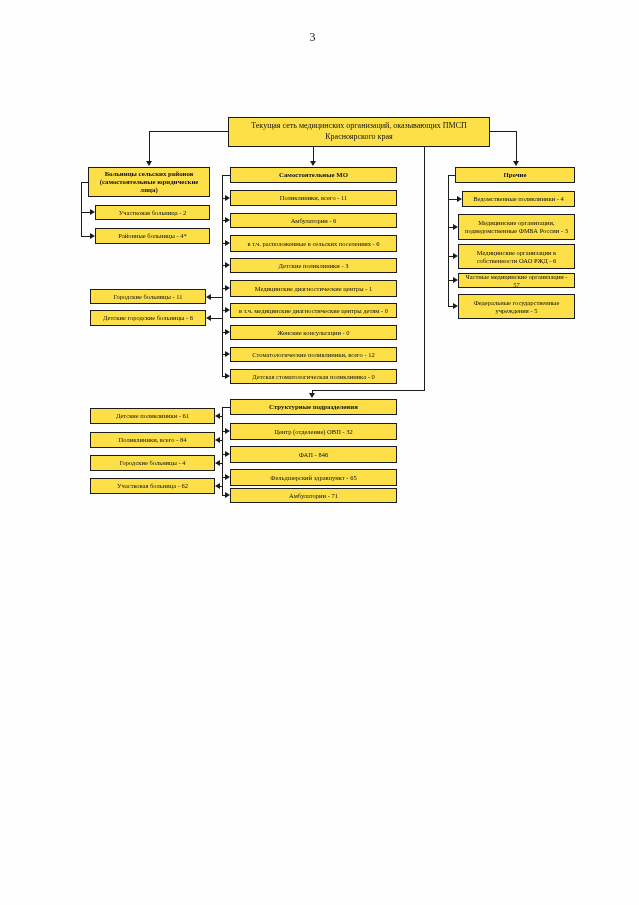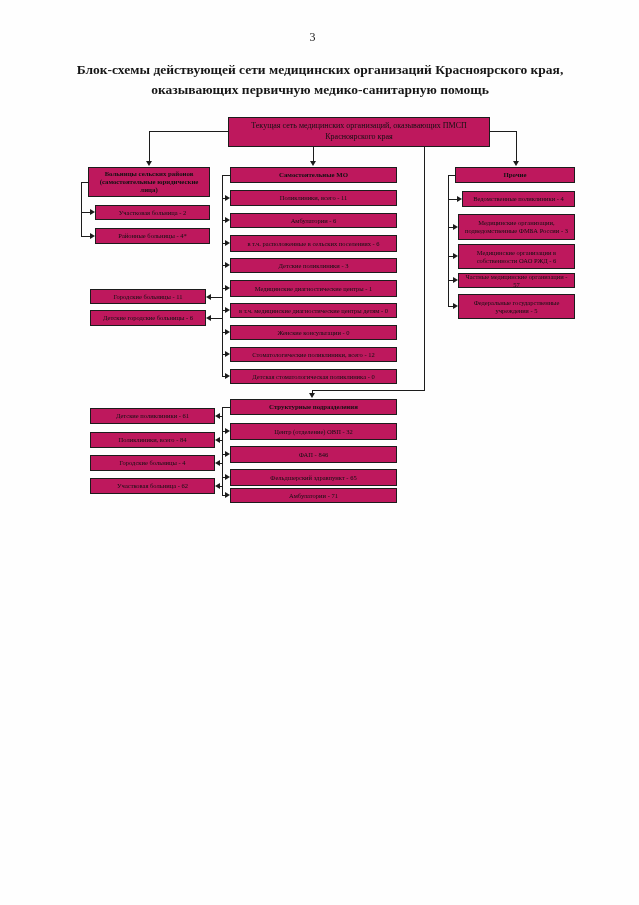--- a/index.html
+++ b/index.html
@@ -5,39 +5,38 @@
   html,body{margin:0;padding:0;background:#e8e8e8;}
   .page{
     position:relative;width:639px;height:905px;margin:0 auto;
     background:#fefefe;overflow:hidden;
     font-family:"Liberation Serif","DejaVu Serif",serif;color:#161616;
   }
   .pageno{position:absolute;left:0;top:30px;width:625px;text-align:center;font-size:12px;}
   .title{position:absolute;left:35px;top:60px;width:570px;text-align:center;
          font-weight:bold;font-size:13.5px;line-height:1.45;}
   .box{
-    position:absolute;box-sizing:border-box;border:1px solid #1c1c1c;background:#be185d;
+    position:absolute;box-sizing:border-box;border:1px solid #1c1c1c;background:#fde047;
     display:flex;align-items:center;justify-content:center;text-align:center;
     font-size:6.5px;line-height:1.18;padding:1px 3px;color:#111;
   }
   .hdr{font-weight:bold;font-size:6.8px;}
   .root{font-size:8px;line-height:1.35;}
   .ln{position:absolute;background:#1c1c1c;}
   .arr{position:absolute;width:0;height:0;}
   .arr-d{border-left:3px solid transparent;border-right:3px solid transparent;border-top:5px solid #1c1c1c;}
   .arr-r{border-top:3px solid transparent;border-bottom:3px solid transparent;border-left:5px solid #1c1c1c;}
   .arr-l{border-top:3px solid transparent;border-bottom:3px solid transparent;border-right:5px solid #1c1c1c;}
 </style>
 </head>
 <body>
 
 <div class="page">
 
   <div class="pageno">3</div>
-  <div class="title">Блок-схемы действующей сети медицинских организаций Красноярского края, оказывающих первичную медико-санитарную помощь</div>
 
   <div class="box root" style="left:228px;top:117px;width:262px;height:30px;">Текущая сеть медицинских организаций, оказывающих ПМСП Красноярского края</div>
 
   <div class="ln" style="left:149px;top:131px;width:79px;height:1px;"></div>
   <div class="ln" style="left:149px;top:131px;width:1px;height:31px;"></div>
   <div class="arr arr-d" style="left:146px;top:161px;"></div>
   <div class="ln" style="left:490px;top:131px;width:27px;height:1px;"></div>
   <div class="ln" style="left:516px;top:131px;width:1px;height:31px;"></div>
   <div class="arr arr-d" style="left:513px;top:161px;"></div>
   <div class="ln" style="left:313px;top:147px;width:1px;height:15px;"></div>

